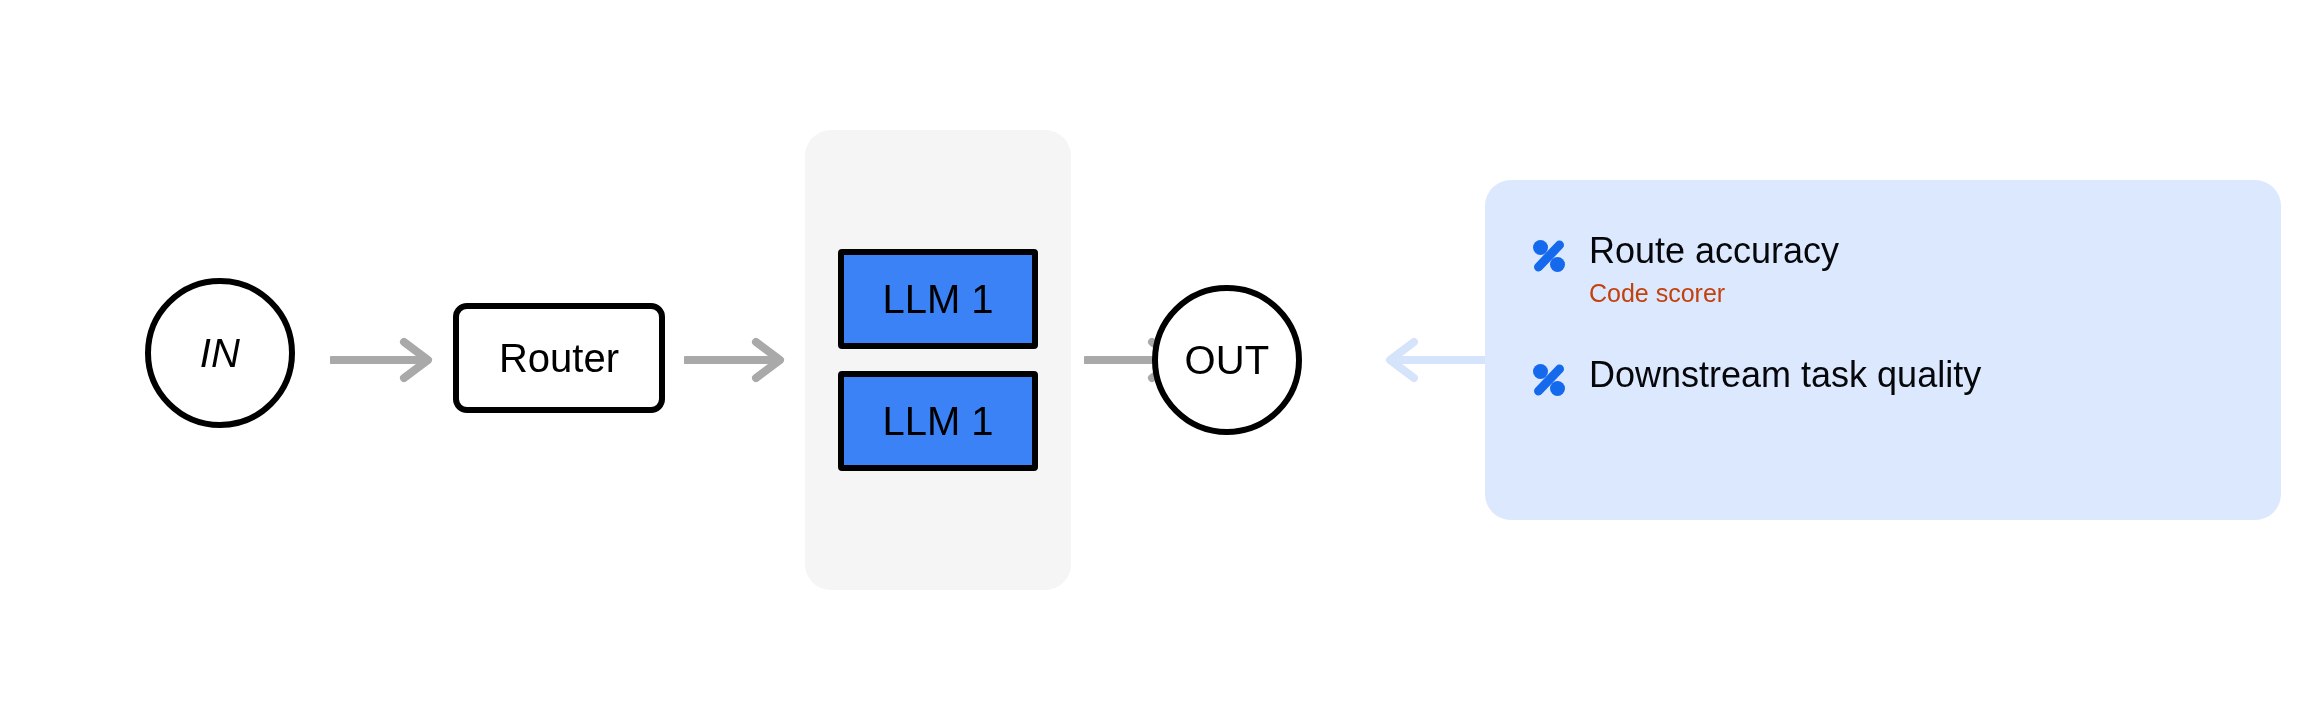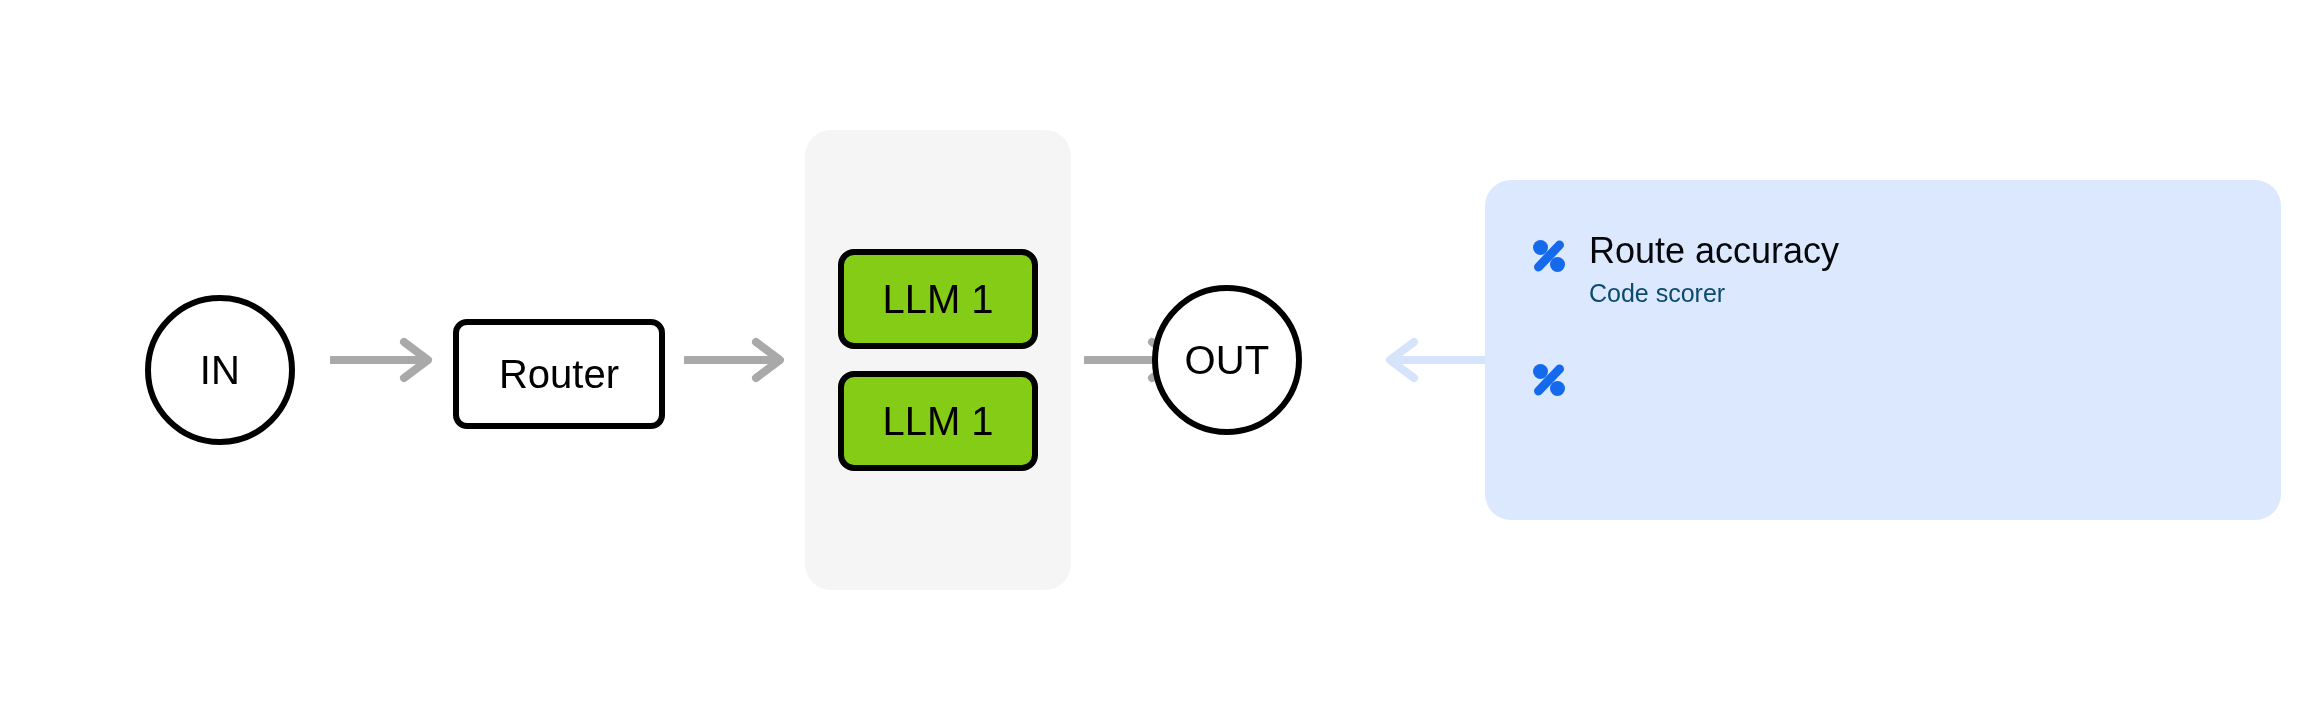--- a/index.html
+++ b/index.html
@@ -37,38 +37,37 @@
     background: #ffffff;
     box-sizing: border-box;
     display: flex;
     align-items: center;
     justify-content: center;
   }
   .terminal .node-label {
     font-size: 40px;
     letter-spacing: 0.2px;
   }
-  #node-in  { left: 145px;  top: 295px; }
+  #node-in  { left: 145px;  top: 278px; font-style: italic; }
   #node-out { left: 1152px; top: 285px; }
 
   
   #node-router {
     position: absolute;
     left: 453px;
     top: 303px;
     width: 212px;
     height: 110px;
     border: 6px solid #000000;
     border-radius: 14px;
     background: #ffffff;
     box-sizing: border-box;
     display: flex;
     align-items: center;
     justify-content: center;
-    margin-top: 16px;
   }
   #node-router .node-label { font-size: 40px; }
 
   
   #llm-group {
     position: absolute;
     left: 805px;
     top: 130px;
     width: 266px;
     height: 460px;
@@ -78,22 +77,22 @@
     display: flex;
     flex-direction: column;
     align-items: center;
     justify-content: center;
     gap: 22px;
   }
   .llm-box {
     width: 200px;
     height: 100px;
     border: 6px solid #000000;
-    border-radius: 16px;
-    background: #84cc16;
+    border-radius: 4px;
+    background: #3b82f6;
     box-sizing: border-box;
     display: flex;
     align-items: center;
     justify-content: center;
   }
   .llm-box .node-label { font-size: 40px; }
 
   
   .arrow {
     position: absolute;
@@ -135,21 +134,21 @@
     font-size: 36px;
     font-weight: 400;
     color: #06070a;
     line-height: 1.08;
     white-space: nowrap;
   }
   .scorer-sub {
     font-family: "Liberation Sans", sans-serif;
     font-size: 25px;
     font-weight: 400;
-    color: #0c4a6e;
+    color: #c2410c;
     line-height: 1.5;
     margin-top: 4px;
     white-space: nowrap;
   }
 </style>
 </head>
 <body>
 
 <div id="stage">
 
@@ -208,18 +207,19 @@
       </div>
     </div>
 
     <div class="scorer-row">
       <svg class="scorer-icon" viewBox="0 0 36 36">
         <circle cx="9.5" cy="9.5" r="7.5" fill="#1569ed"></circle>
         <circle cx="26.5" cy="26.5" r="7.5" fill="#1569ed"></circle>
         <line x1="28.5" y1="7" x2="7.5" y2="29" stroke="#1569ed" stroke-width="9" stroke-linecap="round"></line>
       </svg>
       <div class="scorer-text">
+        <span class="scorer-title">Downstream task quality</span>
       </div>
     </div>
 
   </div>
 
 </div>
 
 </body></html>

